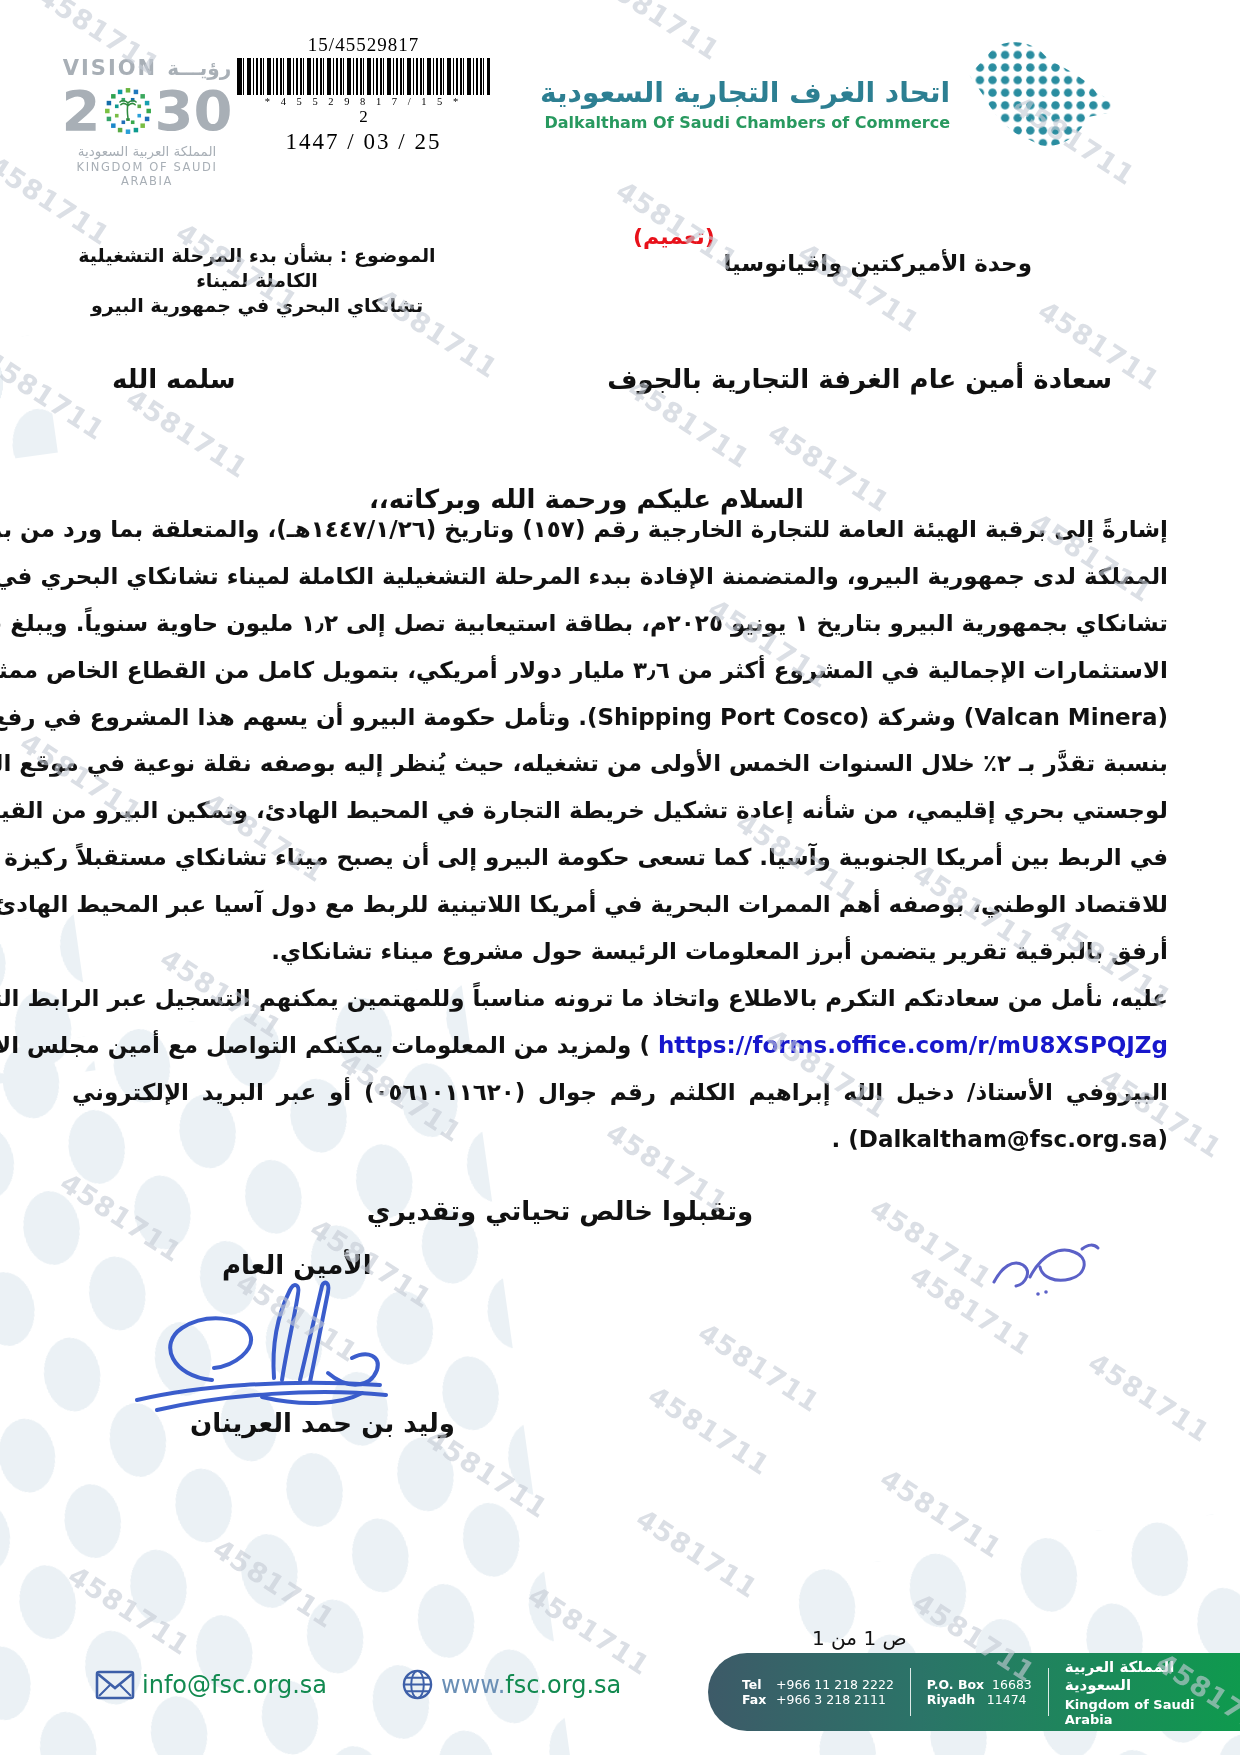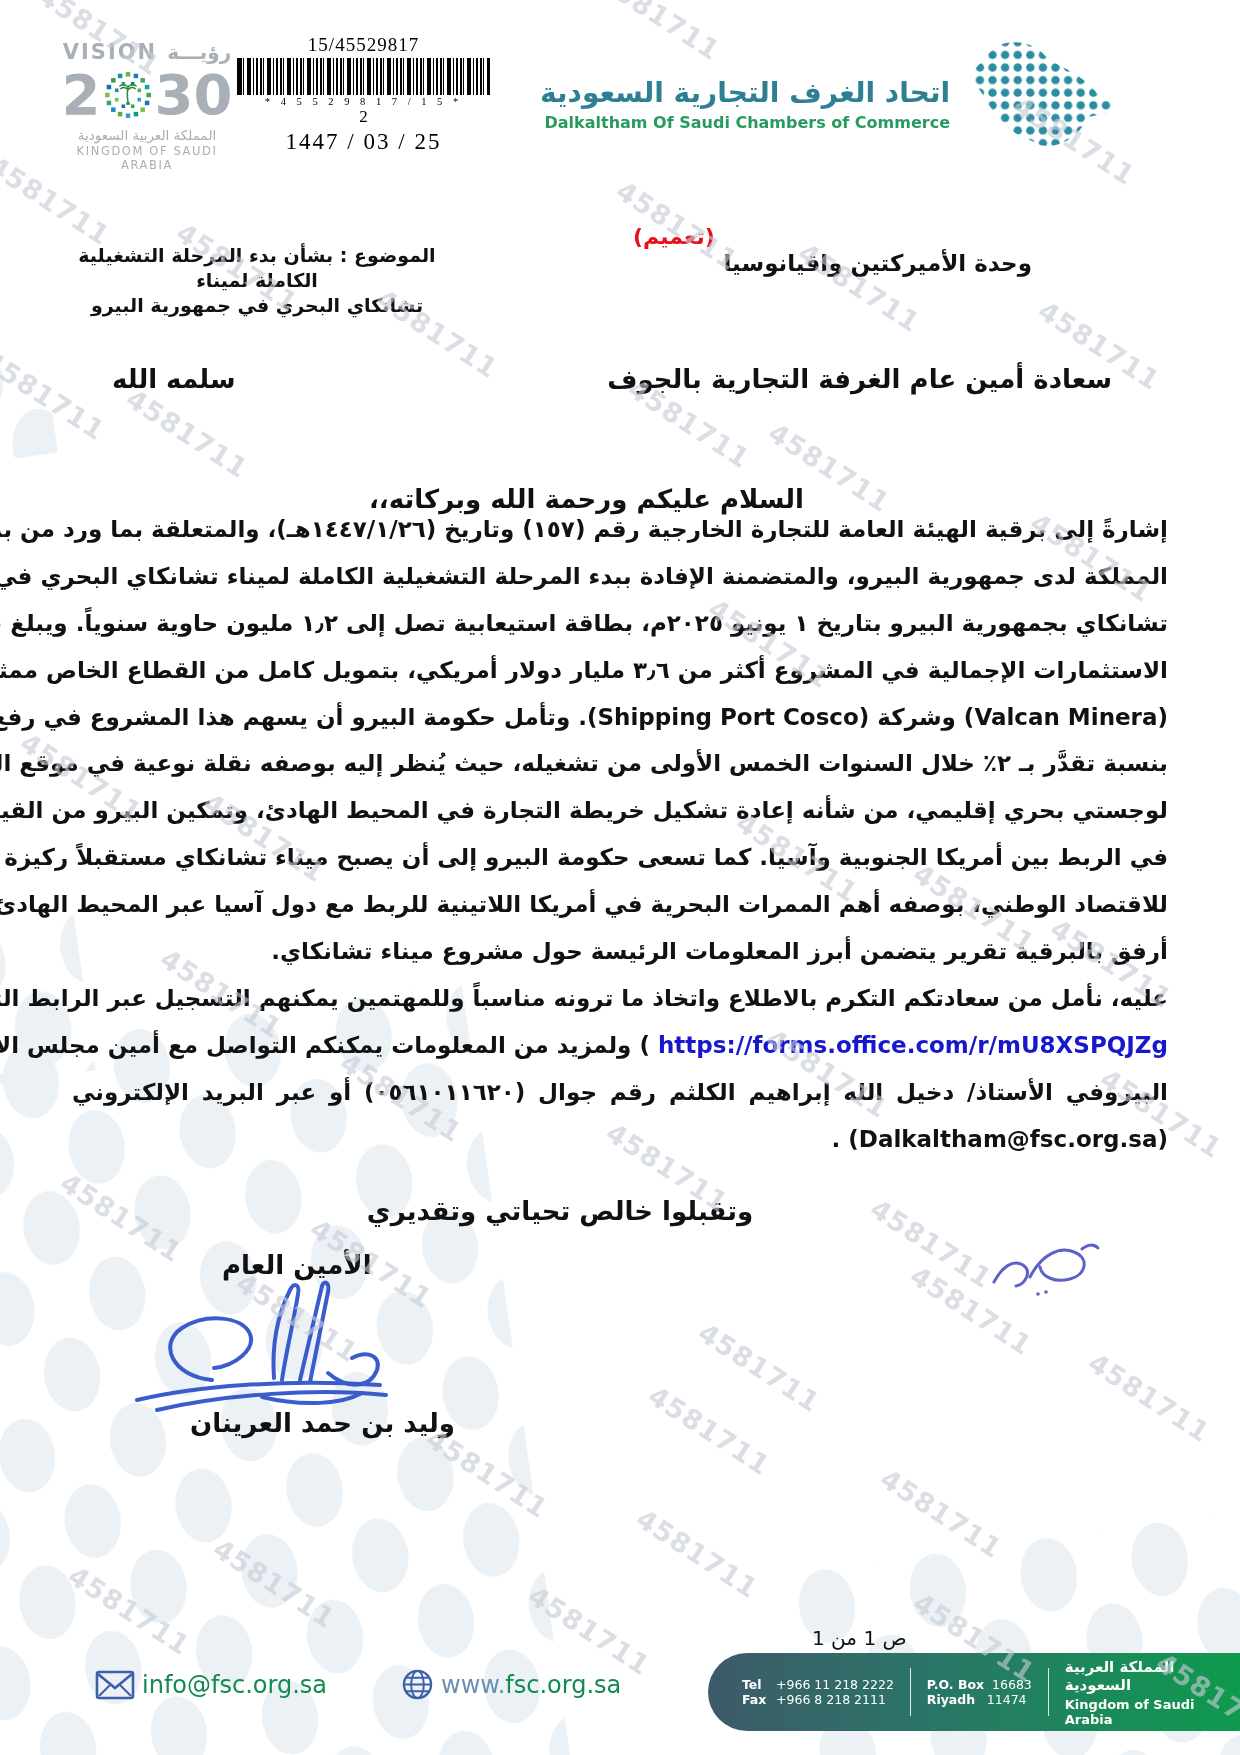--- a/index.html
+++ b/index.html
@@ -26,21 +26,21 @@
   
   .wm {
     position:absolute; z-index:3; pointer-events:none;
     font-size:27px; font-weight:bold; color:#c6ccd6; opacity:.62;
     transform:rotate(33deg); letter-spacing:1px; white-space:nowrap;
   }
   
   .vision { position:absolute; left:52px; top:40px; z-index:2; width:190px; text-align:center; color:#a2a9b0; }
   .vision-row1 { display:flex; direction:ltr; justify-content:center; align-items:baseline; gap:10px;
                  font-size:21px; letter-spacing:2px; color:#a8afb6; font-weight:bold; }
-  .vision-row1 .ar { letter-spacing:0; font-size:20px; }
+  .vision-row1 .ar { letter-spacing:0; font-size:20px;margin-top:16px; }
   .vision-row2 { display:flex; direction:ltr; justify-content:center; align-items:center; margin-top:2px; }
   .vision-row2 .big { font-size:56px; font-weight:bold; color:#a8afb6; line-height:58px; }
   .vision-k-ar { font-size:13.5px; color:#a8afb6; margin-top:3px; }
   .vision-k-en { font-size:11.5px; color:#a8afb6; letter-spacing:1.6px; margin-top:1px; }
   .barcode-block { position:absolute; left:237px; top:34px; width:253px; z-index:2; text-align:center;
                    font-family:"Liberation Serif", serif; color:#000; }
   .doc-number { font-size:19px; letter-spacing:1px; }
   .barcode { height:37px; margin-top:2px;
     border-left:3px solid #000; border-right:3px solid #000;
     background:repeating-linear-gradient(90deg,
@@ -279,21 +279,21 @@
   <div class="page-num">ص 1 من 1</div>
 
   <div class="footer-bar">
     <div class="fb-group">
       <div class="fb-row">
         <span class="fb-label">Tel</span>
         <span>+966 11 218 2222</span>
       </div>
       <div class="fb-row">
         <span class="fb-label">Fax</span>
-        <span>+966 8 218 2111</span>
+        <span>+966 3 218 2111</span>
       </div>
     </div>
     <div class="fb-div"></div>
     <div class="fb-group">
       <div class="fb-row">
         <span class="fb-label wide">P.O. Box</span>
         <span>16683</span>
       </div>
       <div class="fb-row">
         <span class="fb-label wide">Riyadh</span>

